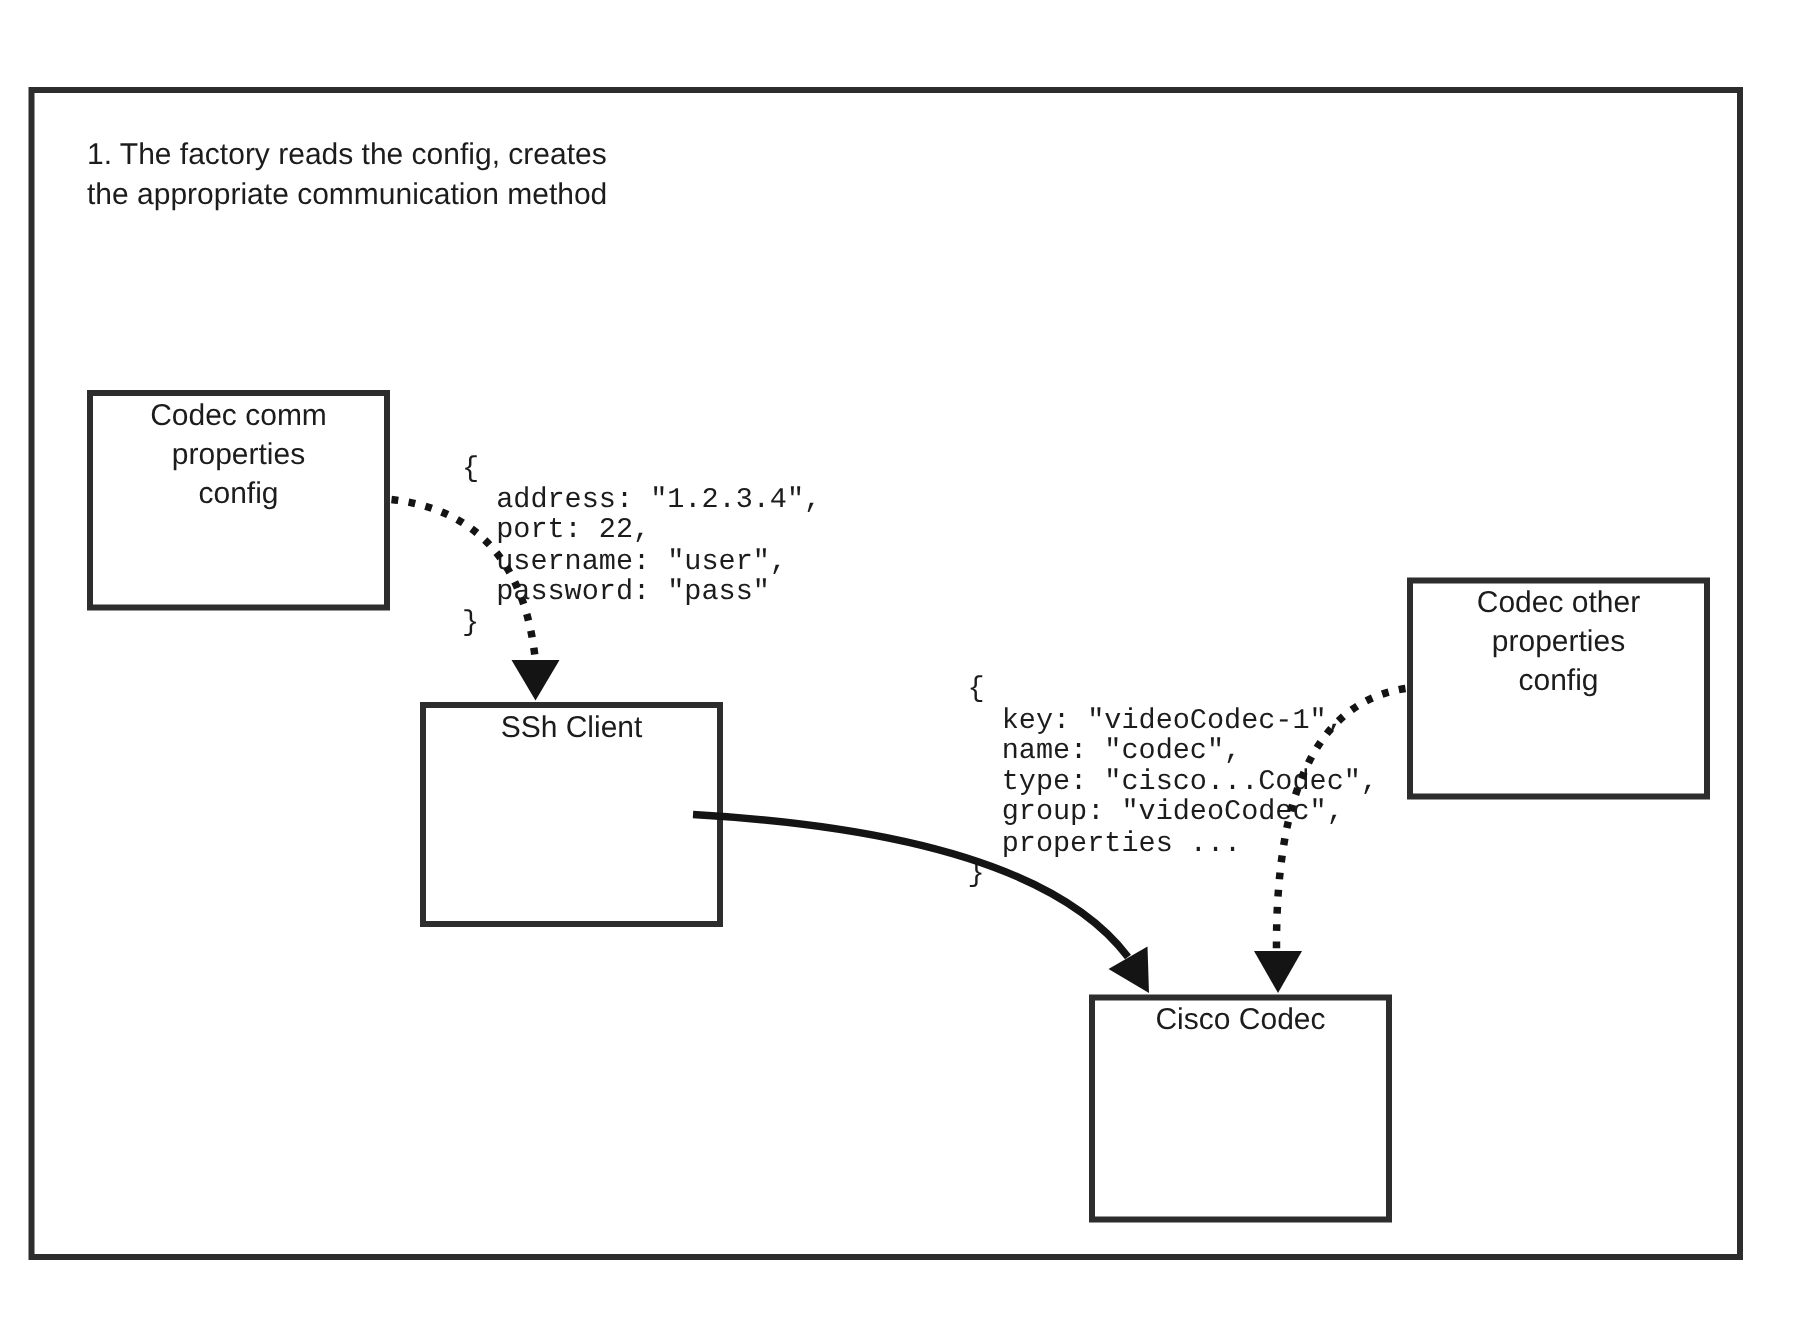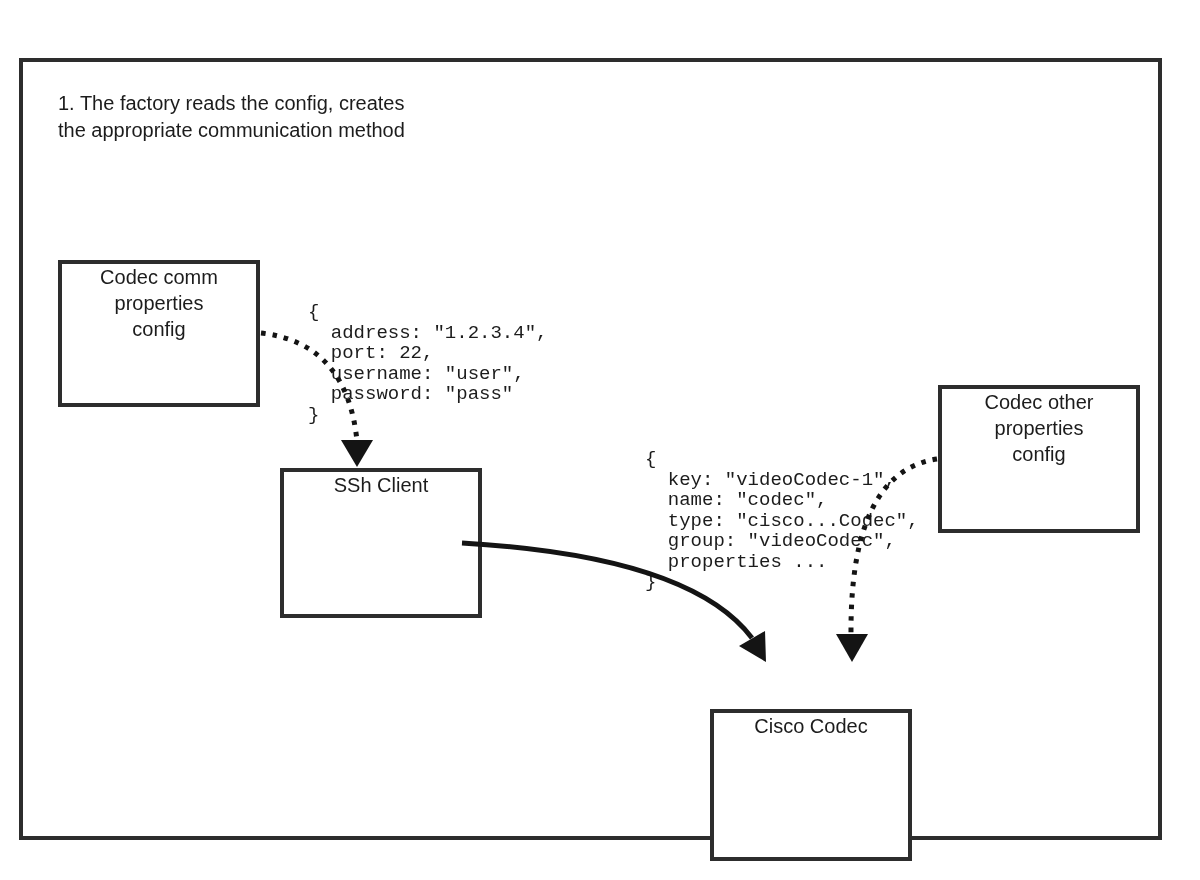--- a/index.html
+++ b/index.html
@@ -52,21 +52,21 @@
     position: absolute;
     font-family: "Liberation Mono", monospace;
     font-size: 19px;
     line-height: 20.5px;
     white-space: pre;
     color: var(--text);
   }
   #box-codec-comm  { left: 58px;  top: 260px; width: 202px; height: 147px; }
   #box-ssh-client  { left: 260px; top: 468px; width: 202px; height: 150px; margin-left: 20px; }
   #box-codec-other { left: 938px; top: 385px; width: 202px; height: 148px; }
-  #box-cisco-codec { left: 710px; top: 663px; width: 202px; height: 152px; margin-top: 46px; }
+  #box-cisco-codec { left: 726px; top: 663px; width: 202px; height: 152px; }
 
   #ann-step1  { left: 58px;  top: 90px;  width: 520px; }
   #ann-step2  { left: 642px; top: 90px;  width: 500px; }
   #ann-result { left: 943px; top: 686px; width: 220px; line-height: 26px; }
 
   #code-comm  { left: 308px; top: 302px; }
   #code-codec { left: 645px; top: 449px; }
 
   #arrow-layer {
     position: absolute;

